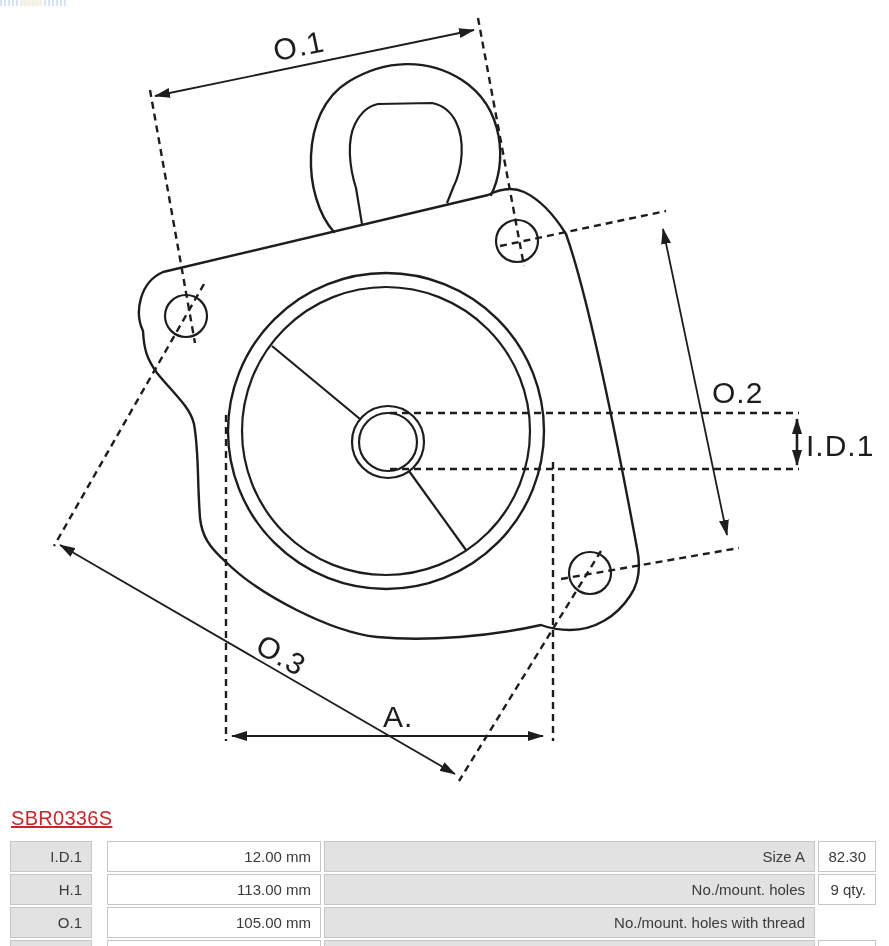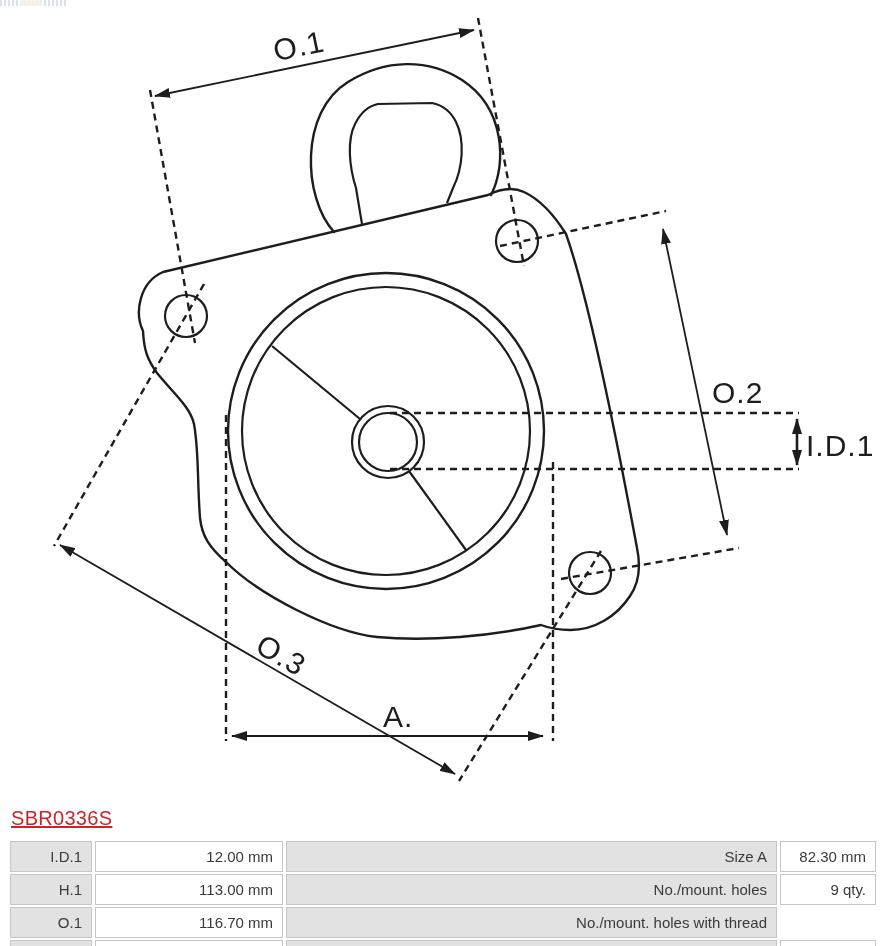--- a/index.html
+++ b/index.html
@@ -27,21 +27,21 @@
     font-size:20px;color:var(--accent);letter-spacing:.3px;text-decoration:underline;
   }
   .spec-table{position:absolute;left:10px;top:841px;width:866px;}
   .trow{display:flex;gap:3px;margin-bottom:2px;}
   .cell{
     box-sizing:border-box;height:31px;line-height:29px;border:1px solid var(--tbl-border);
     font-size:15px;color:var(--tbl-text);text-align:right;padding-right:9px;overflow:hidden;
   }
   .c-lab{background:var(--tbl-bg);}
   .c-val{background:#ffffff;}
-  .w1{width:82px;} .w2{width:188px;} .w3{width:491px;} .w4{flex:1;}
+  .w1{width:82px;} .w2{width:214px;margin-left:12px;} .w3{width:491px;} .w4{flex:1;}
 </style>
 </head>
 <body style="--accent: #c9262c; --line: #1d1d1d; --tbl-border: #c6c6c6; --tbl-bg: #e2e2e2; --tbl-text: #3a3a3a;">
 
 <div class="artifact"></div>
 
 <svg class="drawing" width="889" height="800" viewBox="0 0 889 800">
   <defs>
     <marker id="arw" viewBox="0 0 16 10" refX="15" refY="5" markerWidth="16" markerHeight="10" markerUnits="userSpaceOnUse" orient="auto-start-reverse">
       <path d="M0,0 L16,5 L0,10 Z" fill="#1d1d1d"></path>
@@ -120,21 +120,21 @@
     <div class="cell c-val w4">82.30 mm</div>
   </div>
   <div class="trow">
     <div class="cell c-lab w1">H.1</div>
     <div class="cell c-val w2">113.00 mm</div>
     <div class="cell c-lab w3">No./mount. holes</div>
     <div class="cell c-val w4">9 qty.</div>
   </div>
   <div class="trow">
     <div class="cell c-lab w1">O.1</div>
-    <div class="cell c-val w2">116.70 mm</div>
+    <div class="cell c-val w2">105.00 mm</div>
     <div class="cell c-lab w3">No./mount. holes with thread</div>
   </div>
 
   <div class="trow">
     <div class="cell c-lab w1"></div>
     <div class="cell c-val w2"></div>
     <div class="cell c-lab w3"></div>
     <div class="cell c-val w4"></div>
   </div>
 </div>

